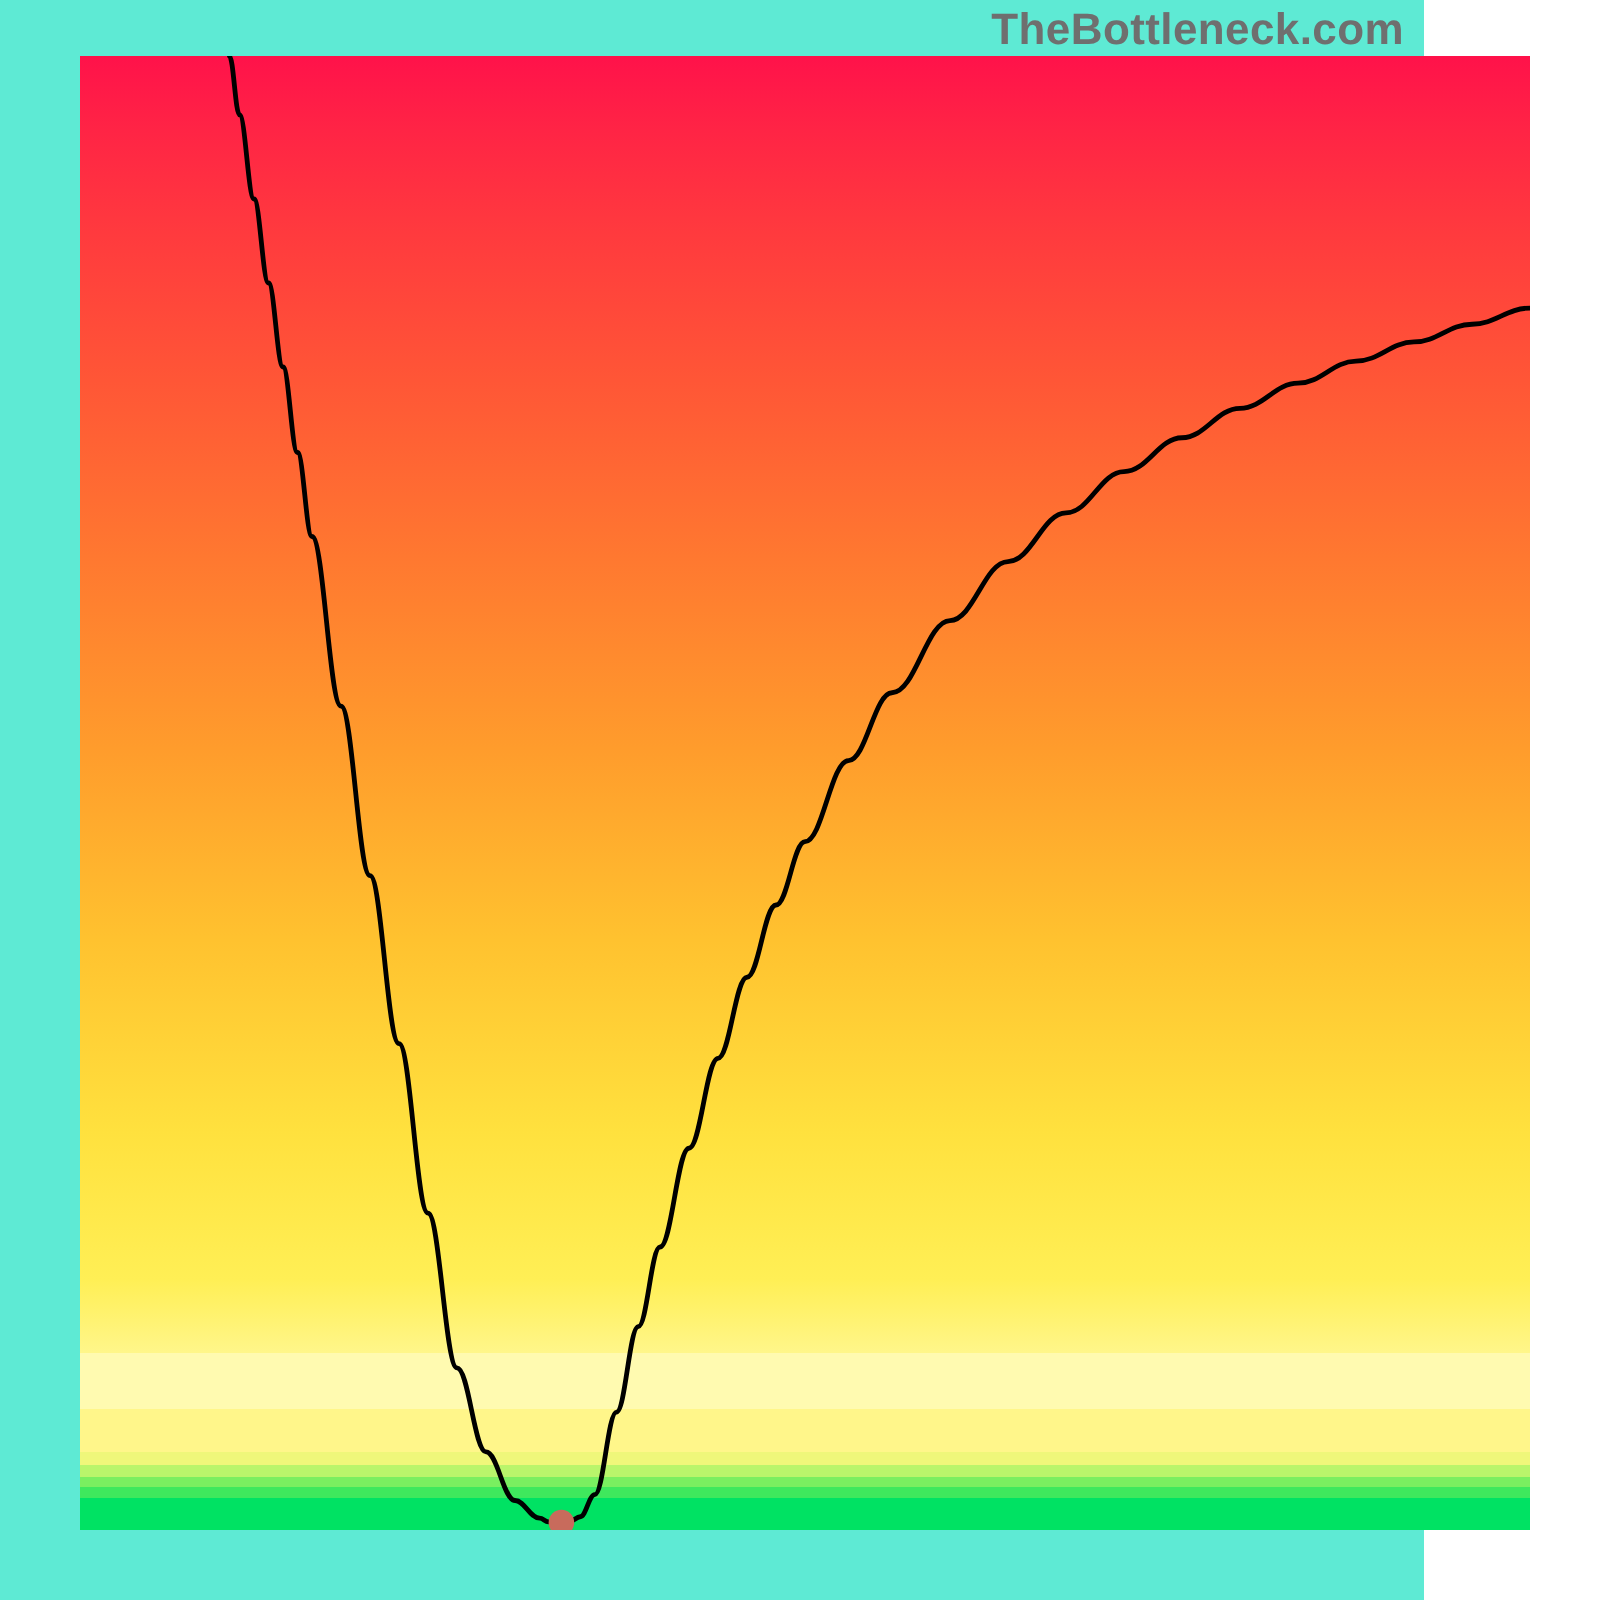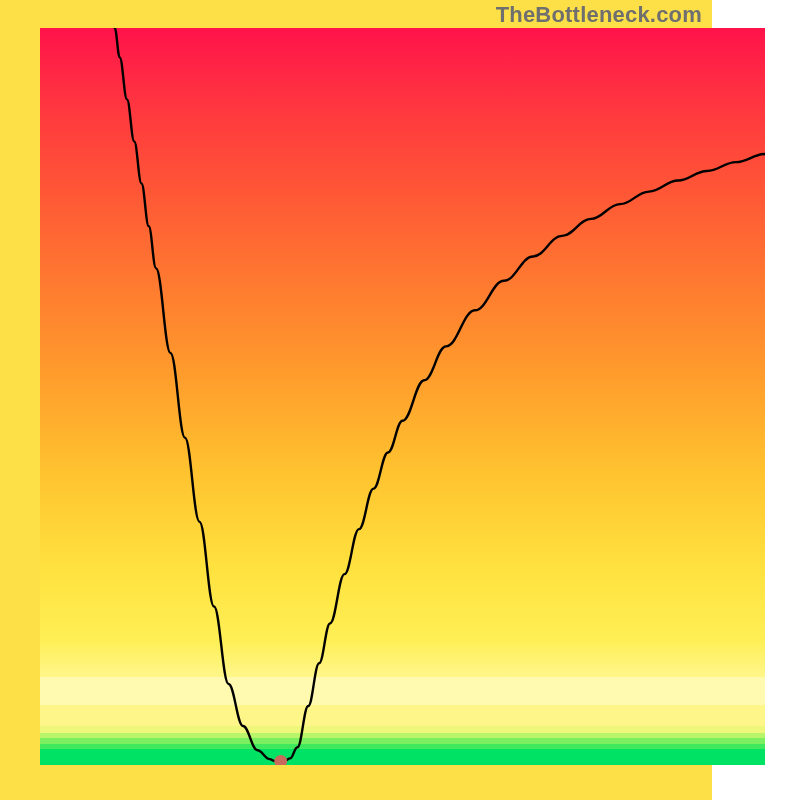--- a/index.html
+++ b/index.html
@@ -7,21 +7,21 @@
     padding: 0;
     width: 800px;
     height: 800px;
     overflow: hidden;
     font-family: Arial, Helvetica, sans-serif;
   }
   .frame {
     position: relative;
     width: 712px;
     height: 800px;
-    background: #fde047;
+    background: #5eead4;
   }
   .watermark {
     position: absolute;
     top: 2px;
     right: 10px;
     color: #6f6f6f;
     font-size: 22px;
     font-weight: 600;
     letter-spacing: 0.2px;
     z-index: 10;

